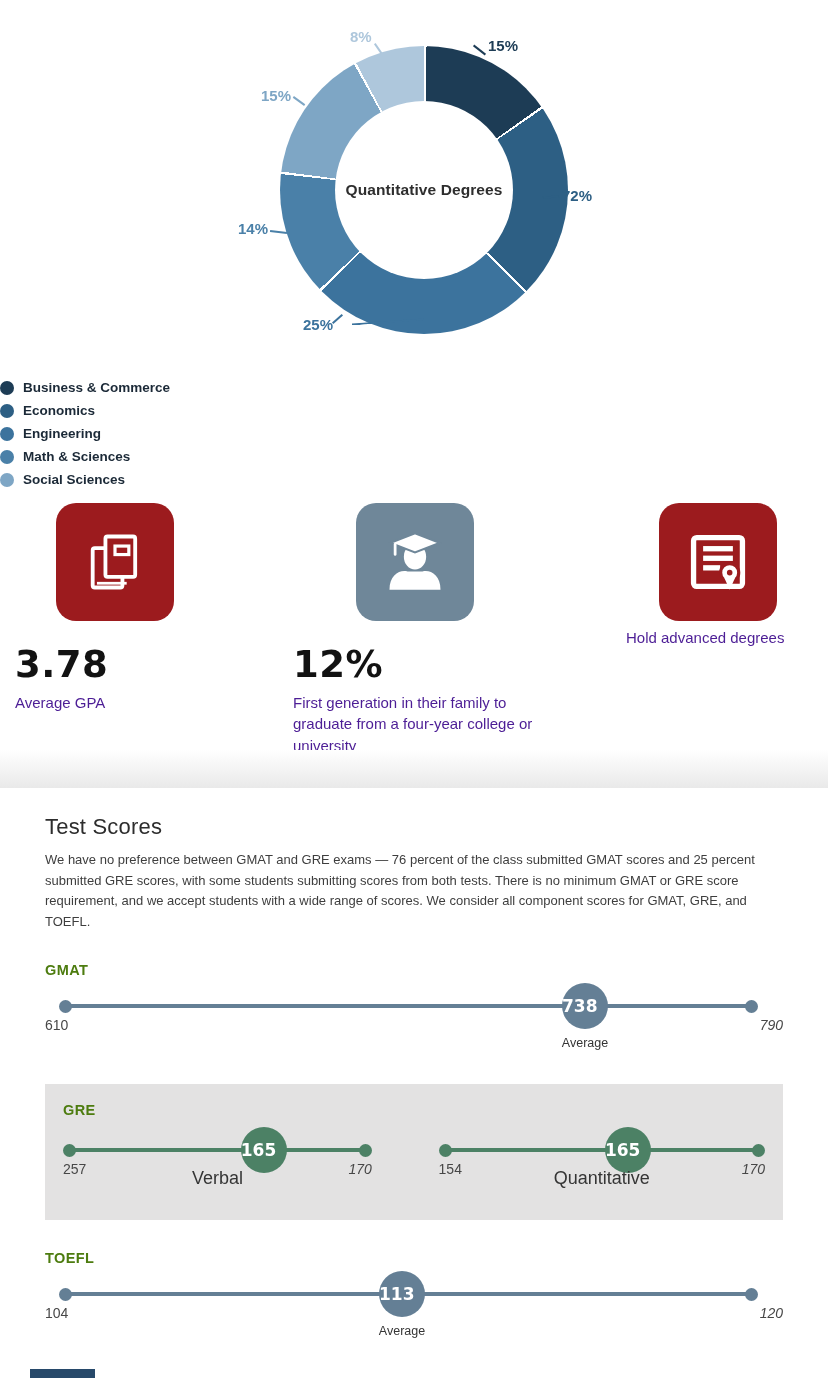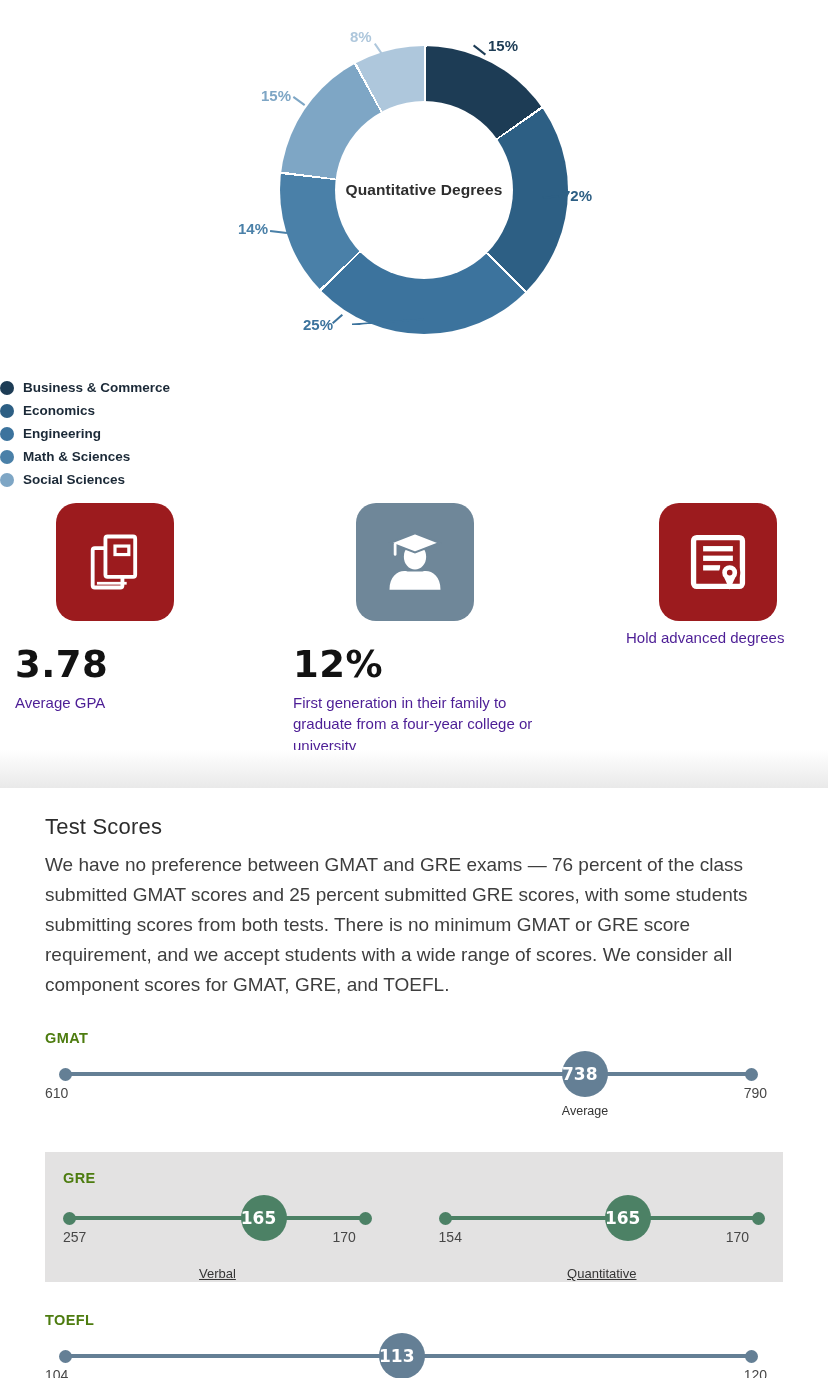--- a/index.html
+++ b/index.html
@@ -46,48 +46,48 @@
   .icon-box { width:118px; height:118px; border-radius:20px; margin:0 auto; display:flex; align-items:center; justify-content:center; }
   .icon-red   { background:var(--red); }
   .icon-steel { background:var(--steel); }
   .stat-value { margin-top:22px; font-family:"DejaVu Sans", sans-serif; font-weight:bold; font-size:37px; color:#121212; letter-spacing:.5px; }
   .stat-caption { margin-top:6px; font-size:15px; line-height:1.42; color:#4c1d95; }
   .stats-band { position:absolute; left:0; bottom:0; width:100%; height:38px; background:linear-gradient(to bottom,#ffffff, #e9e9e9); }
 
   
   .scores { position:relative; padding:0 45px; }
   .scores h2 { margin-top:26px; font-size:22px; font-weight:400; color:#2d2d2d; letter-spacing:.2px; }
-  .scores .desc { margin-top:10px; font-size:19px; line-height:1.58; color:#3e3e3e; max-width:740px; }
+  .scores .desc { margin-top:10px; font-size:13px; line-height:1.58; color:#3e3e3e; max-width:740px; }
 
   .score-block { margin-top:30px; }
   .score-name { font-weight:bold; font-size:14.5px; color:#4d7c0f; letter-spacing:.4px; }
   .track { position:relative; height:72px; margin-top:6px; }
   .track .line { position:absolute; top:20px; height:4px; border-radius:2px; }
   .track.wide .line { left:20px; right:30px; }
   .dot-end { position:absolute; top:16px; width:13px; height:13px; border-radius:50%; }
   .track.wide .dot-end.left { left:14px; } .track.wide .dot-end.right { right:25px; }
   .blue .line, .blue .dot-end { background:var(--blue); }
   .green .line, .green .dot-end { background:var(--green); }
   .bubble { position:absolute; top:-1px; width:46px; height:46px; margin-left:-23px; border-radius:50%;
             display:flex; align-items:center; 
             color:#fff; font-family:"DejaVu Sans", sans-serif; font-weight:bold; font-size:17px; }
   .blue .bubble { background:var(--blue); }
   .green .bubble { background:var(--green); }
   .minmax { position:absolute; top:33px; font-size:14px; color:#474747; }
-  .minmax.min { left:0; } .minmax.max { right:16px; }
+  .minmax.min { left:0; } .minmax.max { right:0;font-style:italic; }
   .under-label { position:absolute; top:52px; transform:translateX(-50%); font-size:12.5px; color:#353535; }
 
-  .gre-box { margin-top:28px; background:var(--grebg); padding:18px 18px 0 18px; }
+  .gre-box { margin-top:28px; background:var(--grebg); padding:18px 18px 6px 18px; }
   .gre-tracks { display:flex; justify-content:space-between; }
   .gre-track-wrap { position:relative; }
   .gre-track-wrap.verbal { width:44%; } .gre-track-wrap.quant { width:46.5%; }
   .gre-track-wrap .track { height:86px; margin-top:10px; }
   .gre-track-wrap .line { left:4px; right:4px; }
   .gre-track-wrap .dot-end.left { left:0; } .gre-track-wrap .dot-end.right { right:0; }
-  .gre-track-wrap .under-label { left:50%; top:70px; font-size:13px;text-decoration:underline; }
+  .gre-track-wrap .under-label { left:50%; top:40px; font-size:18px; }
 
   .bottom-bar { position:absolute; left:30px; bottom:0; width:65px; height:9px; background:#27496a; }
 </style>
 </head>
 <body>
 
 <div class="page">
 
   <section class="donut-section">
     <div class="donut" id="donut" style="background: conic-gradient(rgb(255, 255, 255) 0deg, rgb(255, 255, 255) 1deg, rgb(29, 60, 85) 1deg, rgb(29, 60, 85) 54.5455deg, rgb(255, 255, 255) 54.5455deg, rgb(255, 255, 255) 55.5455deg, rgb(45, 95, 132) 55.5455deg, rgb(45, 95, 132) 134.545deg, rgb(255, 255, 255) 134.545deg, rgb(255, 255, 255) 135.545deg, rgb(60, 115, 157) 135.545deg, rgb(60, 115, 157) 225.455deg, rgb(255, 255, 255) 225.455deg, rgb(255, 255, 255) 226.455deg, rgb(74, 128, 168) 226.455deg, rgb(74, 128, 168) 276.364deg, rgb(255, 255, 255) 276.364deg, rgb(255, 255, 255) 277.364deg, rgb(126, 166, 197) 277.364deg, rgb(126, 166, 197) 330.909deg, rgb(255, 255, 255) 330.909deg, rgb(255, 255, 255) 331.909deg, rgb(174, 199, 220) 331.909deg, rgb(174, 199, 220) 360deg);">

